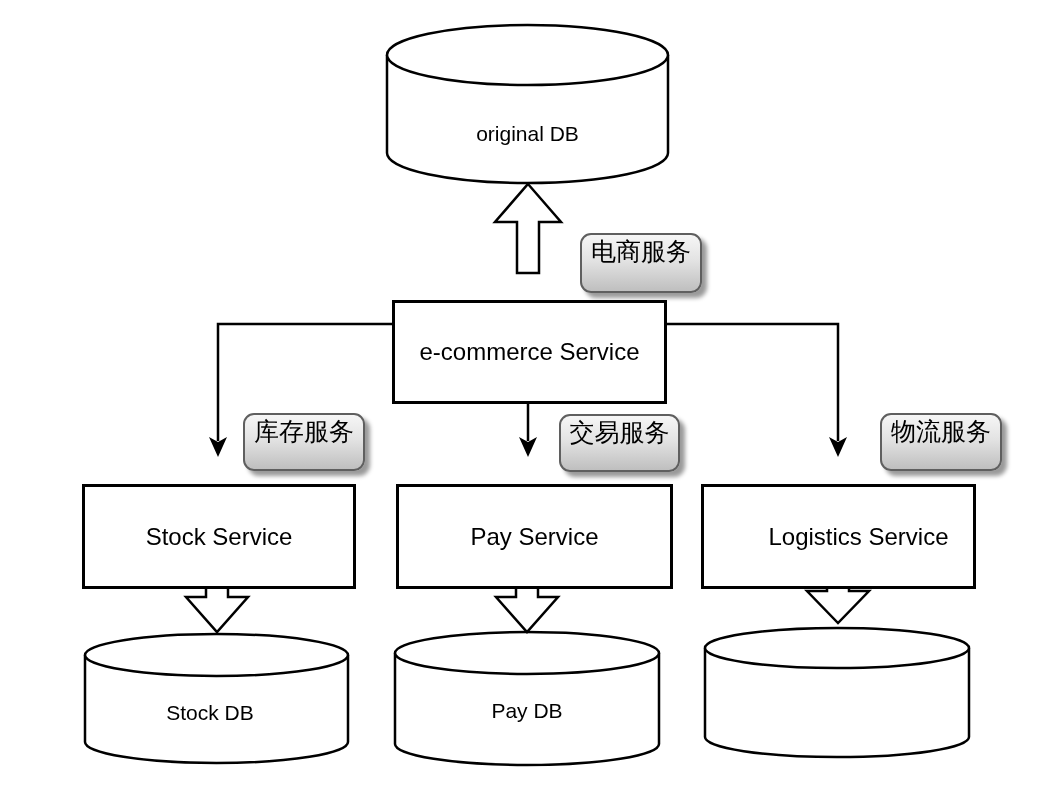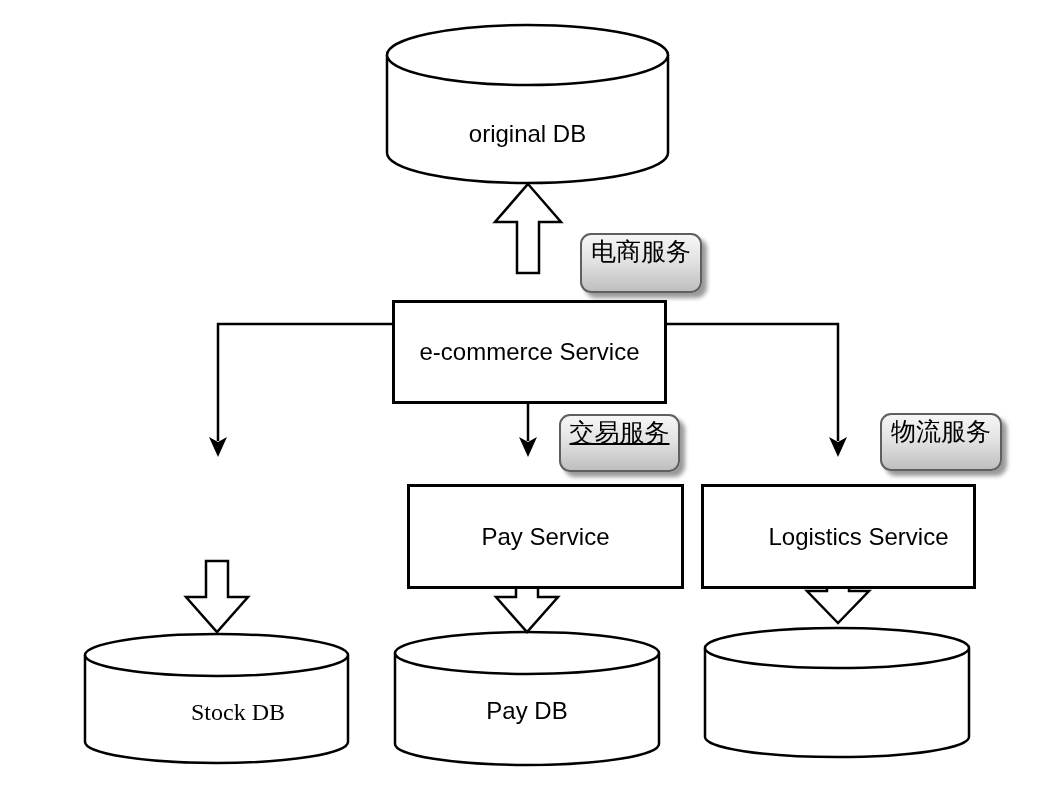--- a/index.html
+++ b/index.html
@@ -6,21 +6,21 @@
   .stage{
     position:relative;width:1064px;height:796px;background:#ffffff;
     font-family:"Liberation Sans","DejaVu Sans",sans-serif;overflow:hidden;color:#000;
   }
   svg.layer{position:absolute;left:0;top:0;}
   .box{
     position:absolute;background:#ffffff;border:3px solid #000000;box-sizing:border-box;
     display:flex;align-items:center;justify-content:center;font-size:24px;margin-top:27px;
   }
   .cyl-label{
-    position:absolute;display:flex;align-items:center;justify-content:center;font-size:24px;
+    position:absolute;display:flex;align-items:center;justify-content:center;font-size:21px;
   }
   .badge{
     position:absolute;box-sizing:border-box;
     display:flex;align-items:flex-start;justify-content:center;font-size:25px;
     border:2px solid #5f5f5f;border-radius:11px;
     background:linear-gradient(to bottom,#f6f6f6 0%,#e3e3e3 45%,#bfbfbf 100%);
     box-shadow:5px 5px 4px rgba(0,0,0,0.40);
   }
 </style>
 </head>
@@ -70,40 +70,46 @@
 
     <g>
       <path d="M667 324 L838 324 L838 441" fill="none" stroke="#000000" stroke-width="2.5"></path>
       <path d="M838 457 L829 437 L838 442 L847 437 Z" fill="#000000" stroke="none"></path>
     </g>
   </svg>
 
   <div class="cyl-label" style="left:387px;top:85px;width:281px;height:98px;">
     <span>original DB</span>
   </div>
-  <div class="cyl-label" style="left:99px;top:670px;width:278px;height:85px;font-family:Liberation Serif, serif;">
+  <div class="cyl-label" style="left:71px;top:670px;width:278px;height:85px;">
     <span>Stock DB</span>
   </div>
   <div class="cyl-label" style="left:395px;top:668px;width:264px;height:85px;">
     <span>Pay DB</span>
   </div>
 
   <div class="box" style="left:392px;top:273px;width:275px;height:104px;">
     <span>e-commerce Service</span>
   </div>
-  <div class="box" style="left:407px;top:457px;width:277px;height:105px;">
+  <div class="box" style="left:82px;top:457px;width:274px;height:105px;">
+    <span>Stock Service</span>
+  </div>
+  <div class="box" style="left:396px;top:457px;width:277px;height:105px;">
     <span>Pay Service</span>
   </div>
   <div class="box" style="left:701px;top:457px;width:275px;height:105px;padding-left:40px;">
     <span>Logistics Service</span>
   </div>
 
   <div class="badge" style="left:580px;top:233px;width:122px;height:60px;">
     <span>电商服务</span>
   </div>
-  <div class="badge" style="left:559px;top:414px;width:121px;height:58px;text-decoration:underline;">
+  <div class="badge" style="left:243px;top:413px;width:122px;height:58px;">
+    <span>库存服务</span>
+  </div>
+  <div class="badge" style="left:559px;top:414px;width:121px;height:58px;">
     <span>交易服务</span>
   </div>
   <div class="badge" style="left:880px;top:413px;width:122px;height:58px;">
     <span>物流服务</span>
   </div>
 
 </div>
 
 </body></html>

